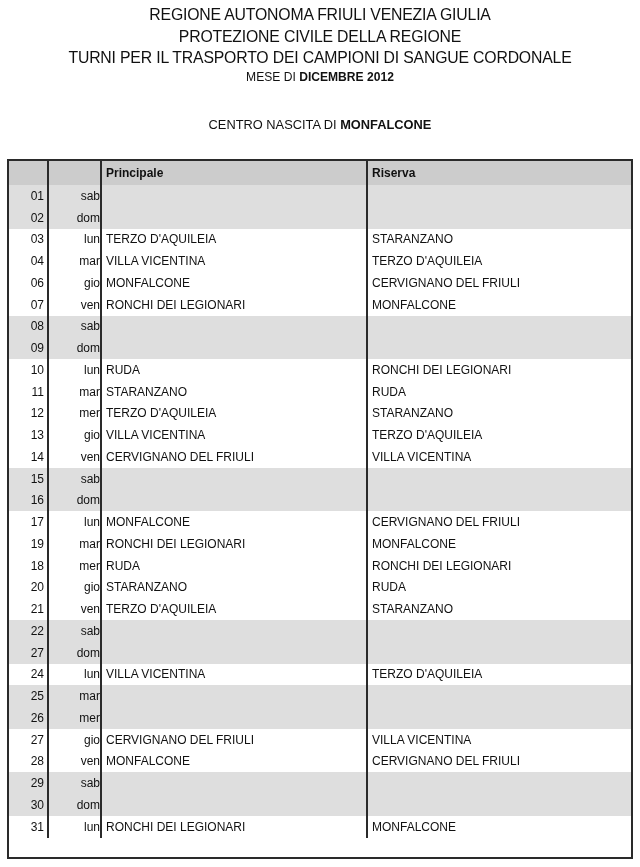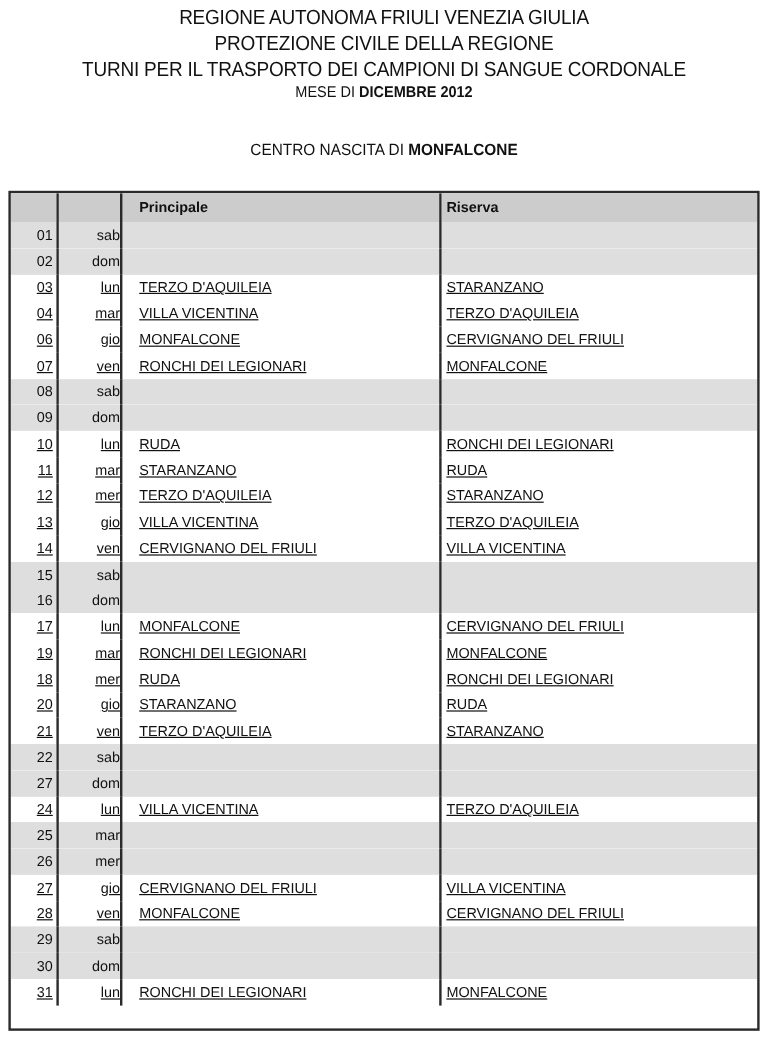--- a/index.html
+++ b/index.html
@@ -78,33 +78,33 @@
     }
     thead tr { height: 24px; background: #cccccc; }
     thead th {
       text-align: left;
       font-weight: bold;
       padding-left: 4px;
       font-size: 12px;
     }
     tbody tr { height: 21.75px; }
     tr.weekend { background: #dedede; }
-    tr.weekday { background: #ffffff; text-decoration: underline; }
+    tr.weekday { background: #ffffff; }
     td.num {
       text-align: right;
       padding-right: 3px;
       border-right: 2px solid #2a2a2a;
     }
     th.num { border-right: 2px solid #2a2a2a; }
     td.day, th.day {
       text-align: right;
       border-right: 2px solid #2a2a2a;
     }
     td.pri, th.pri {
-      padding-left: 14px;
+      padding-left: 4px;
       border-right: 2px solid #2a2a2a;
       text-align: left;
     }
     td.ris, th.ris {
       padding-left: 4px;
       text-align: left;
       margin-top: 20px;
     }
   </style>
 </head>

